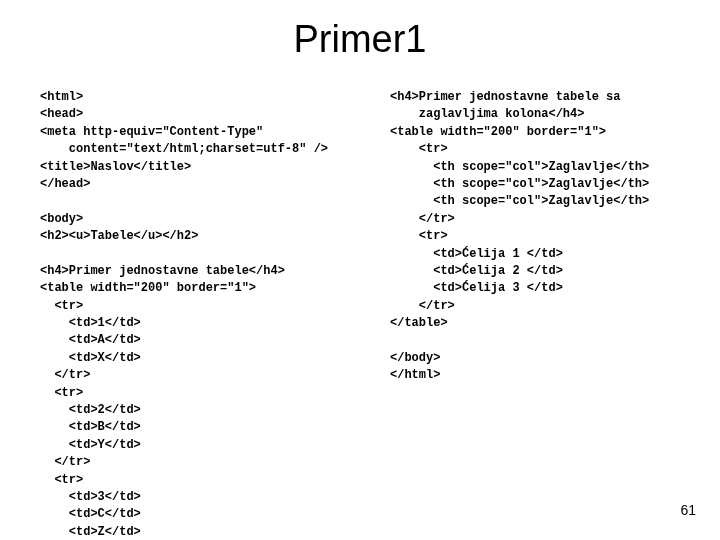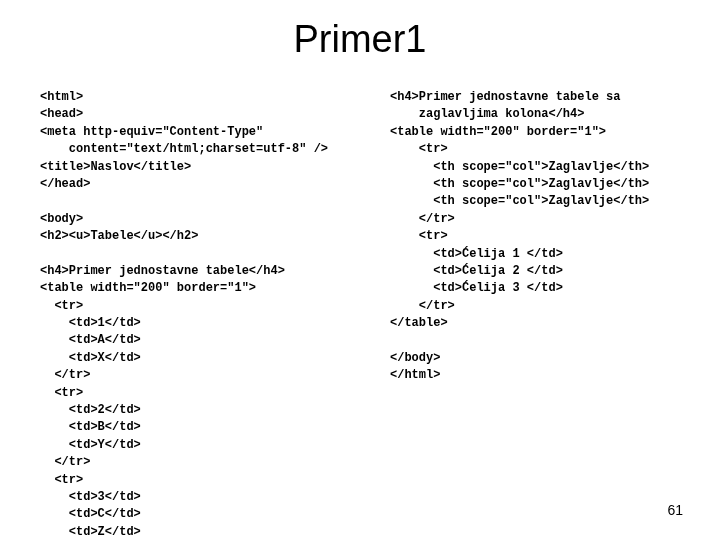--- a/index.html
+++ b/index.html
@@ -32,21 +32,21 @@
     flex: 1;
     font-family: "Courier New", Courier, monospace;
     font-size: 12px;
     line-height: 1.45;
     font-weight: bold;
     color: #000;
     white-space: pre;
   }
   .slidenum {
     position: absolute;
-    right: 37px;
+    right: 24px;
     bottom: 22px;
     font-size: 14px;
     color: #000;
     font-family: Arial, sans-serif;
   }
 </style>
 </head>
 <body>
 
 <div class="slide">

